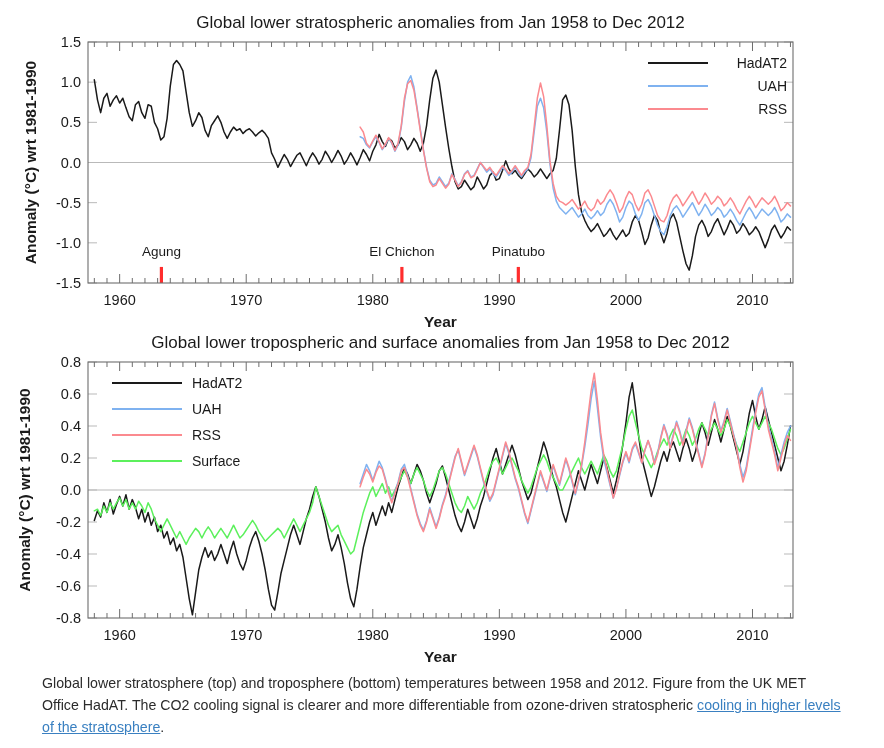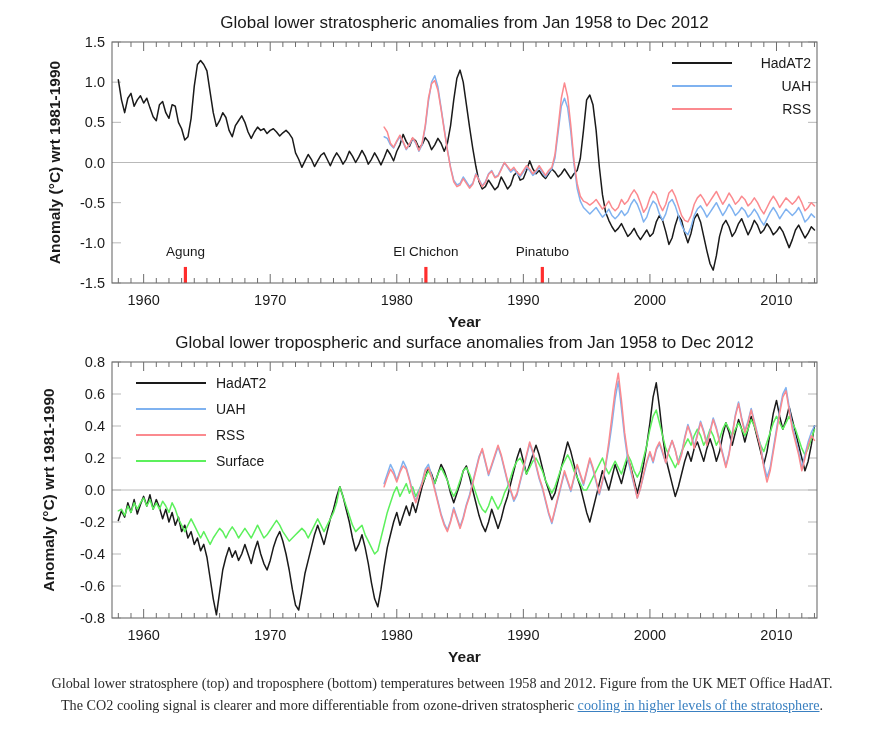--- a/index.html
+++ b/index.html
@@ -16,21 +16,21 @@
   }
   .page {
     position: relative;
     width: 884px;
     height: 748px;
   }
   .figure {
     position: relative;
     width: 884px;
   }
-  .chart-block { position: relative; padding-left: 24px; }
+  .chart-block { position: relative; }
   svg { display: block; }
 
   text { font-family: "Liberation Sans", sans-serif; fill: #1a1a1a; }
   .chart-title { font-size: 17px; }
   .axis-label  { font-size: 15.5px; font-weight: bold; }
   .tick-label  { font-size: 14.5px; }
   .legend-label { font-size: 14px; }
   .volcano-label { font-size: 13.5px; }
 
   .frame {
@@ -44,22 +44,21 @@
   .series-path { fill: none; stroke-linejoin: round; stroke-linecap: round; }
 
   .caption {
     position: absolute;
     left: 42px;
     top: 672px;
     width: 800px;
     font-size: 14.2px;
     line-height: 22px;
     color: #2b2b2b;
-    font-family: Liberation Serif, serif;
-    text-align: center;
+    font-family: Liberation Sans, sans-serif;
   }
   .caption .lnk { color: #3a80c1; }
 </style>
 </head>
 <body>
 
 <div class="page">
 
   <div class="figure">
 

